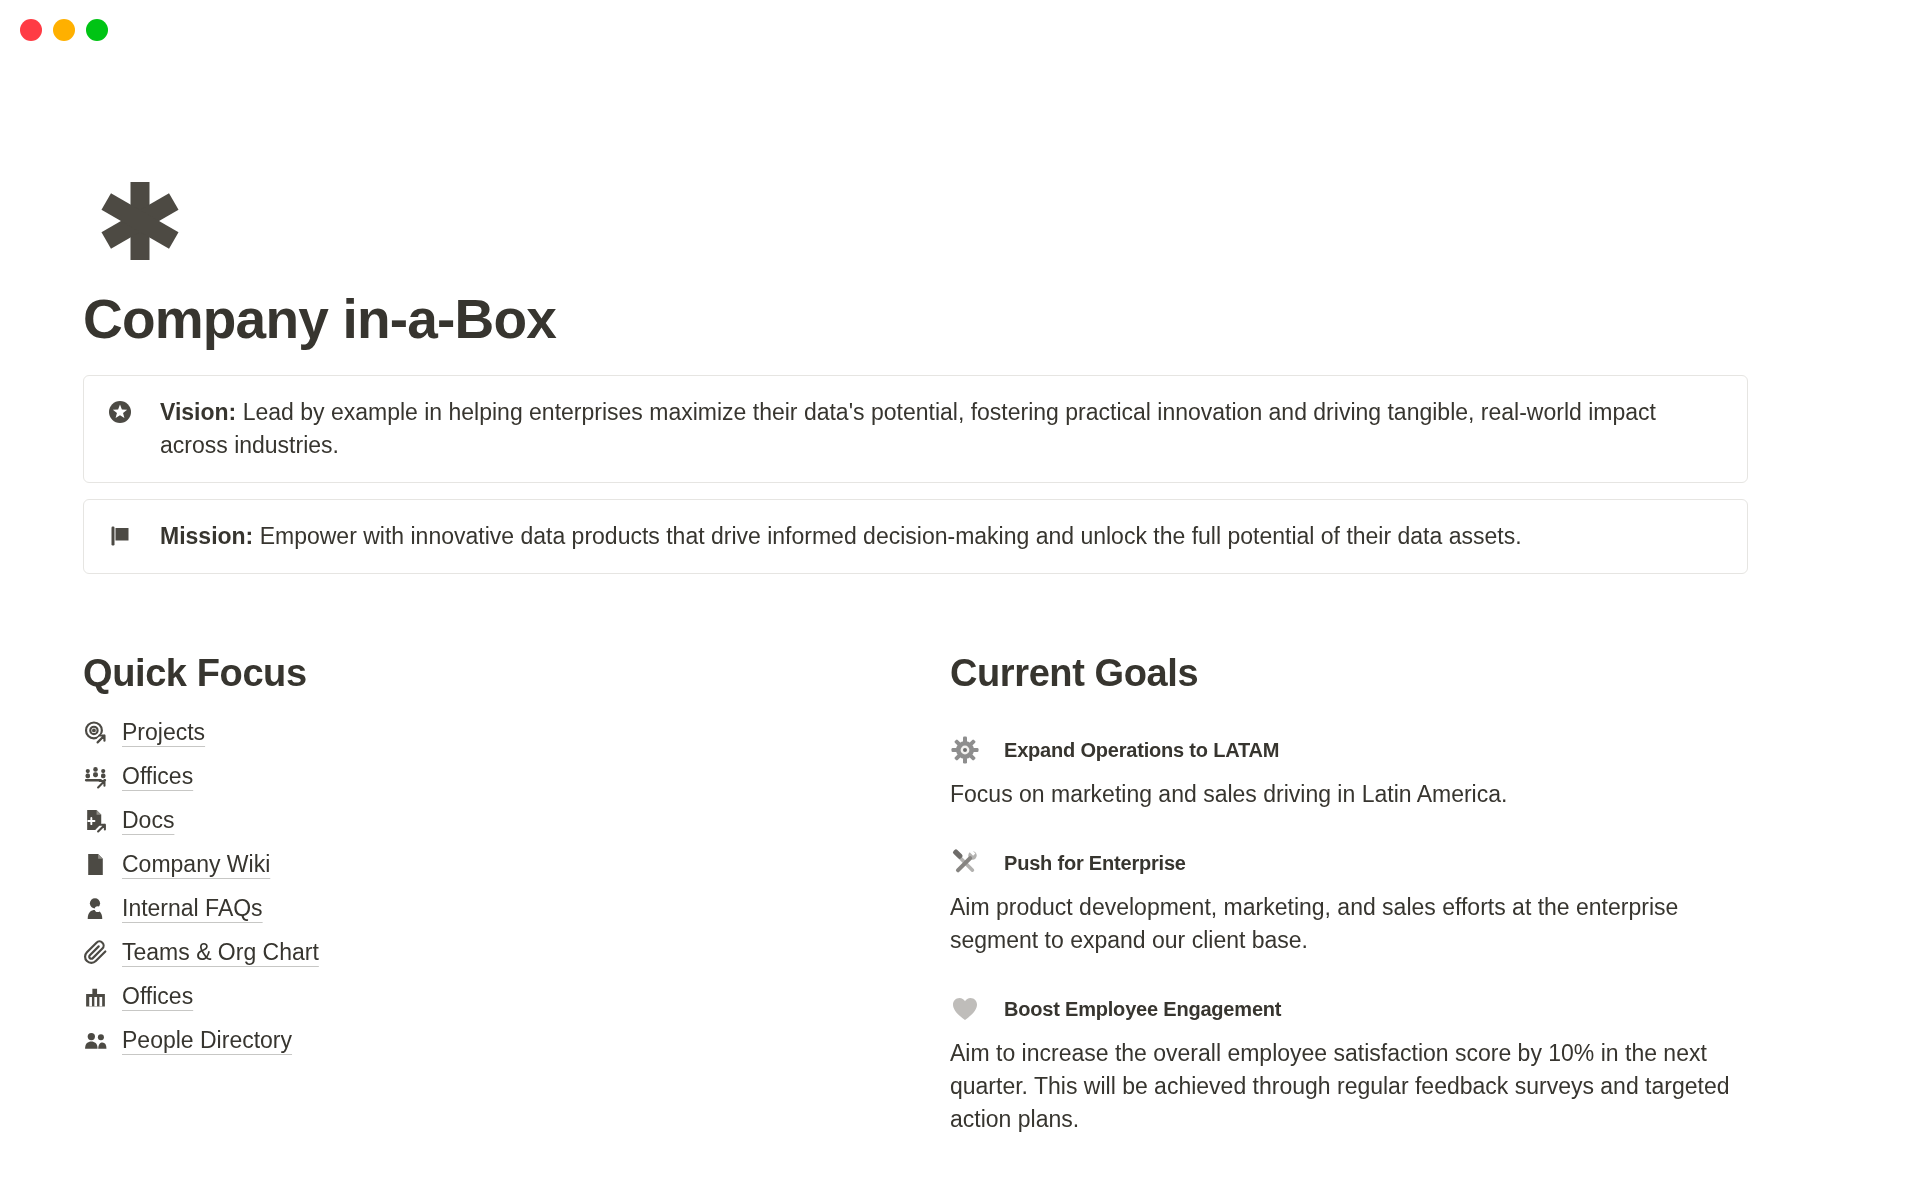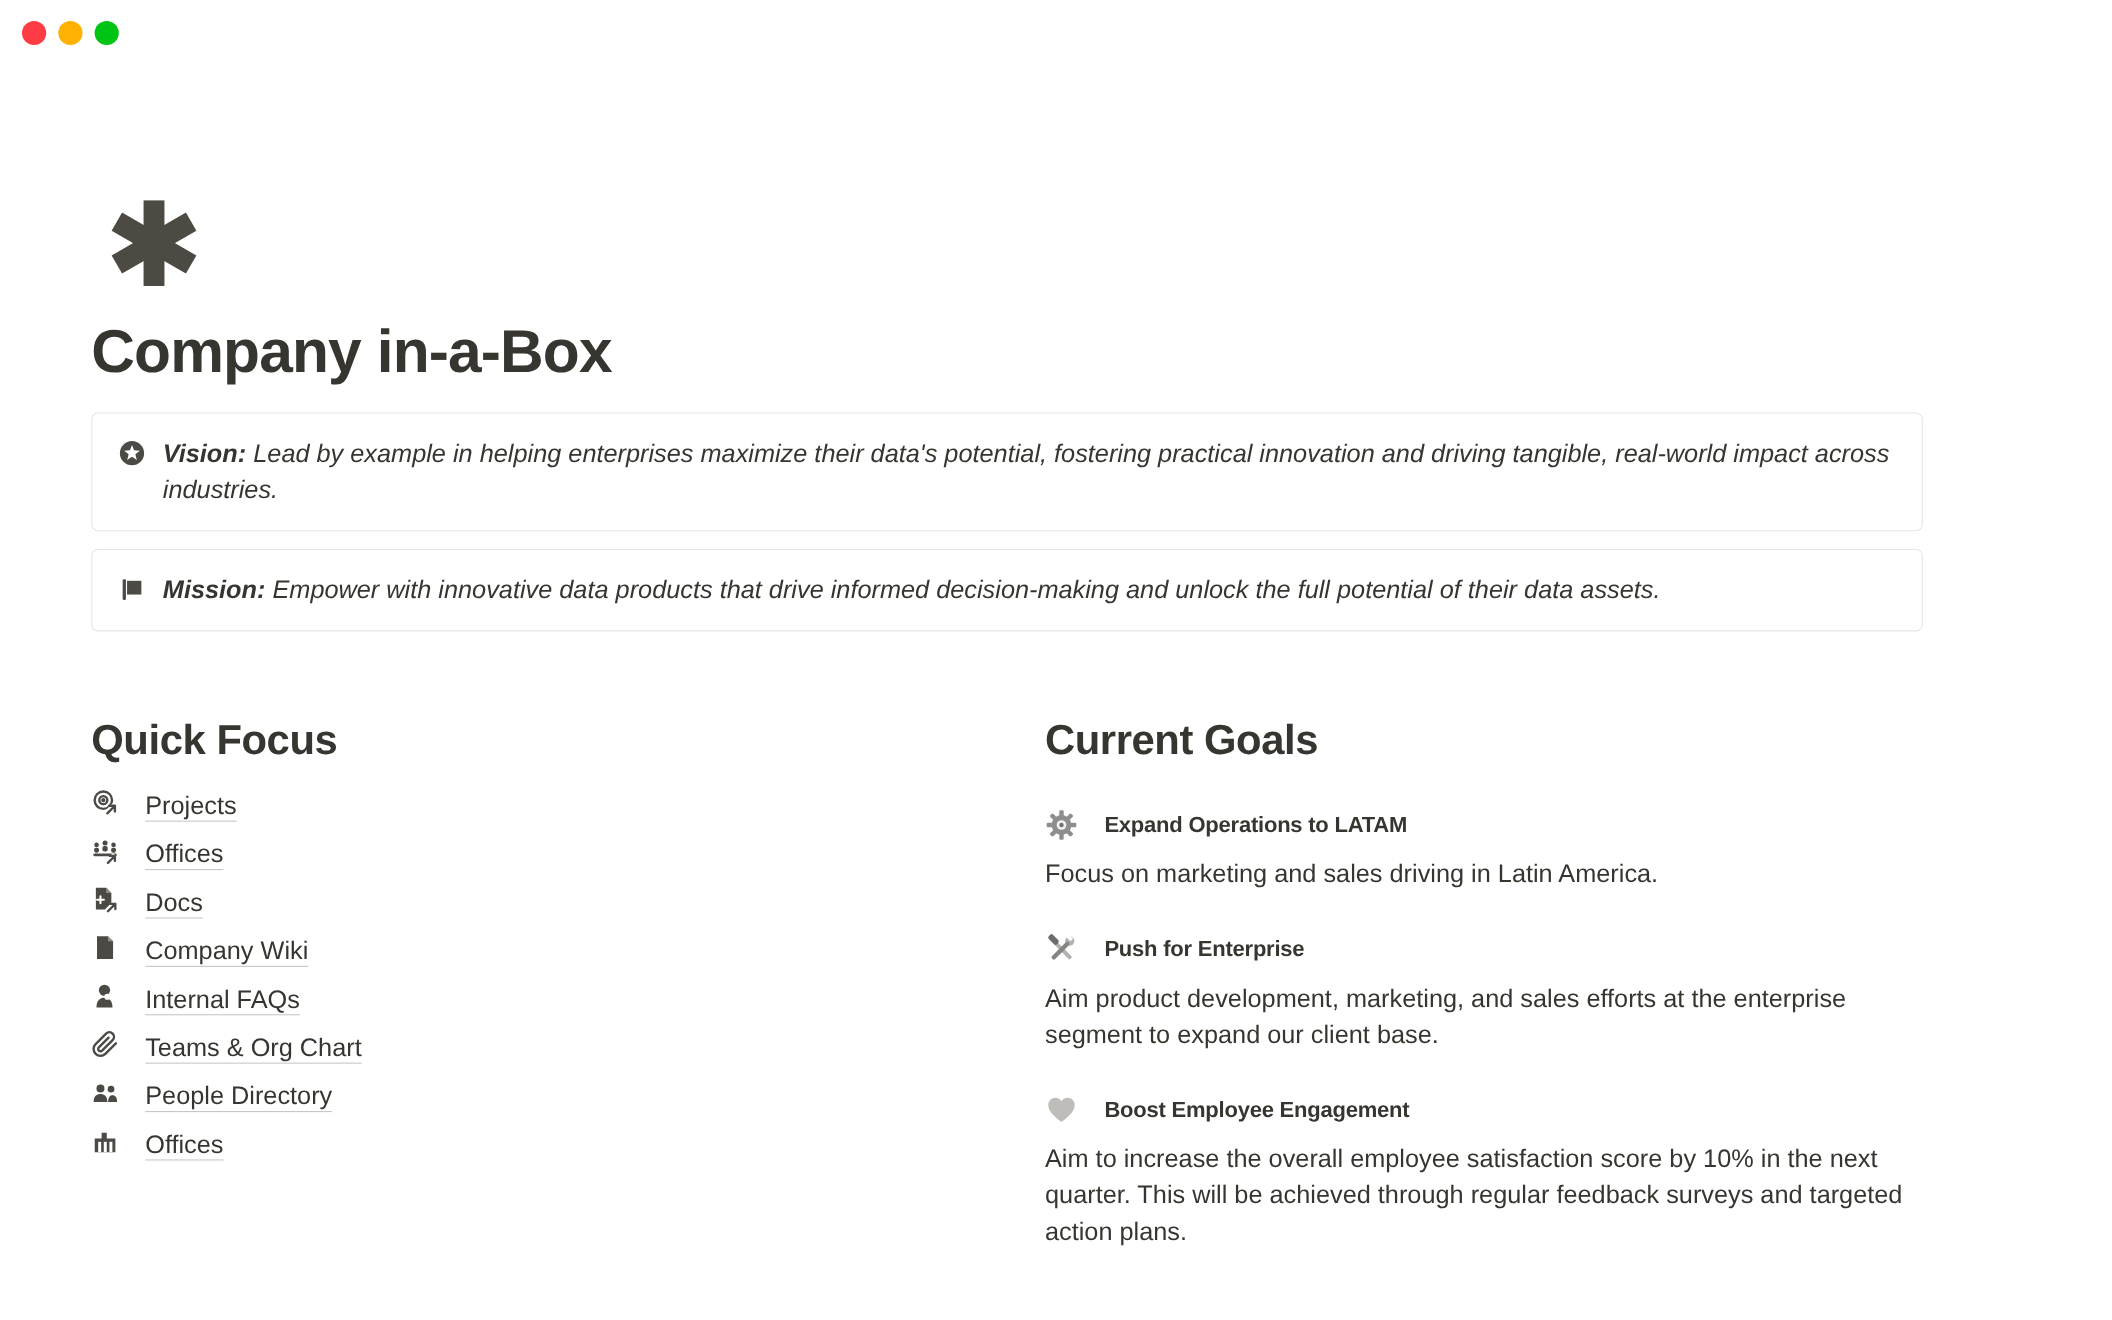--- a/index.html
+++ b/index.html
@@ -20,41 +20,40 @@
 
   .page-icon{padding-top:182px;margin-left:18px;line-height:0;}
 
   h1.page-title{
     font-size:55px;line-height:1.15;font-weight:700;margin:28px 0 0 0;
     letter-spacing:-0.8px;
   }
 
   .callout{
     border:1px solid #e6e5e2;border-radius:6px;
-    padding:20px 24px;display:flex;gap:16px;align-items:flex-start;
+    padding:20px 24px;display:flex;gap:28px;align-items:flex-start;
     font-size:23px;line-height:33px;box-sizing:border-box;
     background:#fff;
-    font-style:italic;
   }
   .callout .co-icon{flex:0 0 auto;width:24px;height:24px;margin-top:4px;line-height:0;}
   .callout-vision{margin-top:24px;}
   .callout-mission{margin-top:16px;}
   .callout b{font-weight:700;}
 
   .columns{display:flex;margin-top:76px;}
   .col-left{width:867px;flex:0 0 auto;}
   .col-right{width:812px;flex:0 0 auto;}
 
   h2.section-heading{
     font-size:38px;line-height:46px;font-weight:700;margin:0;letter-spacing:-0.4px;
   }
 
   .ql-list{margin-top:14px;}
   .ql-item{
-    display:flex;align-items:flex-start;gap:24px;padding:7px 0;cursor:pointer;
+    display:flex;align-items:center;gap:14px;padding:7px 0;cursor:pointer;
   }
   .ql-item .ql-icon{width:25px;height:25px;flex:0 0 auto;line-height:0;}
   .ql-item a{
     color:#37352f;font-size:23px;line-height:30px;text-decoration:underline;
     text-decoration-color:rgba(55,53,47,0.28);text-decoration-thickness:1px;
     text-underline-offset:6px;
   }
 
   .goal h3{
     font-size:20px;line-height:36px;font-weight:700;margin:34px 0 0 0;
@@ -200,42 +199,42 @@
           <span class="ql-icon">
             <svg width="25" height="25" viewBox="0 0 24 24" fill="none" stroke="#4c4a44" stroke-width="2.1" stroke-linecap="round" stroke-linejoin="round">
               <path d="M21.44 11.05l-9.19 9.19a6 6 0 0 1-8.49-8.49l9.19-9.19a4 4 0 0 1 5.66 5.66l-9.2 9.19a2 2 0 0 1-2.83-2.83l8.49-8.48"></path>
             </svg>
           </span>
           <a>Teams &amp; Org Chart</a>
         </div>
 
         <div class="ql-item">
           <span class="ql-icon">
-            <svg width="25" height="25" viewBox="0 0 24 24" fill="#4c4a44">
-              <circle cx="8" cy="8.2" r="3.5"></circle>
-              <path d="M2 20 c0-5.2 2.8-7 6-7 s6 1.8 6 7 z"></path>
-              <circle cx="17.2" cy="8.8" r="2.9"></circle>
-              <path d="M14.6 20 c.2-4.4 1.8-6 4-6 2.5 0 3.9 2 3.9 6 z"></path>
-            </svg>
-          </span>
-          <a>People Directory</a>
-        </div>
-
-        <div class="ql-item">
-          <span class="ql-icon">
             <svg width="25" height="25" viewBox="0 0 24 24">
               <path d="M3 21.5 V9.5 h6 V4.5 h4.5 v5 H21 V21.5 z" fill="#4c4a44"></path>
               <g fill="#ffffff">
                 <rect x="6" y="12.5" width="2.6" height="9"></rect>
                 <rect x="10.9" y="12.5" width="2.6" height="9"></rect>
                 <rect x="15.8" y="12.5" width="2.6" height="9"></rect>
               </g>
             </svg>
           </span>
           <a>Offices</a>
+        </div>
+
+        <div class="ql-item">
+          <span class="ql-icon">
+            <svg width="25" height="25" viewBox="0 0 24 24" fill="#4c4a44">
+              <circle cx="8" cy="8.2" r="3.5"></circle>
+              <path d="M2 20 c0-5.2 2.8-7 6-7 s6 1.8 6 7 z"></path>
+              <circle cx="17.2" cy="8.8" r="2.9"></circle>
+              <path d="M14.6 20 c.2-4.4 1.8-6 4-6 2.5 0 3.9 2 3.9 6 z"></path>
+            </svg>
+          </span>
+          <a>People Directory</a>
         </div>
 
       </div>
     </div>
 
     <div class="col-right">
       <h2 class="section-heading">Current Goals</h2>
 
       <div class="goal">
         <h3>

